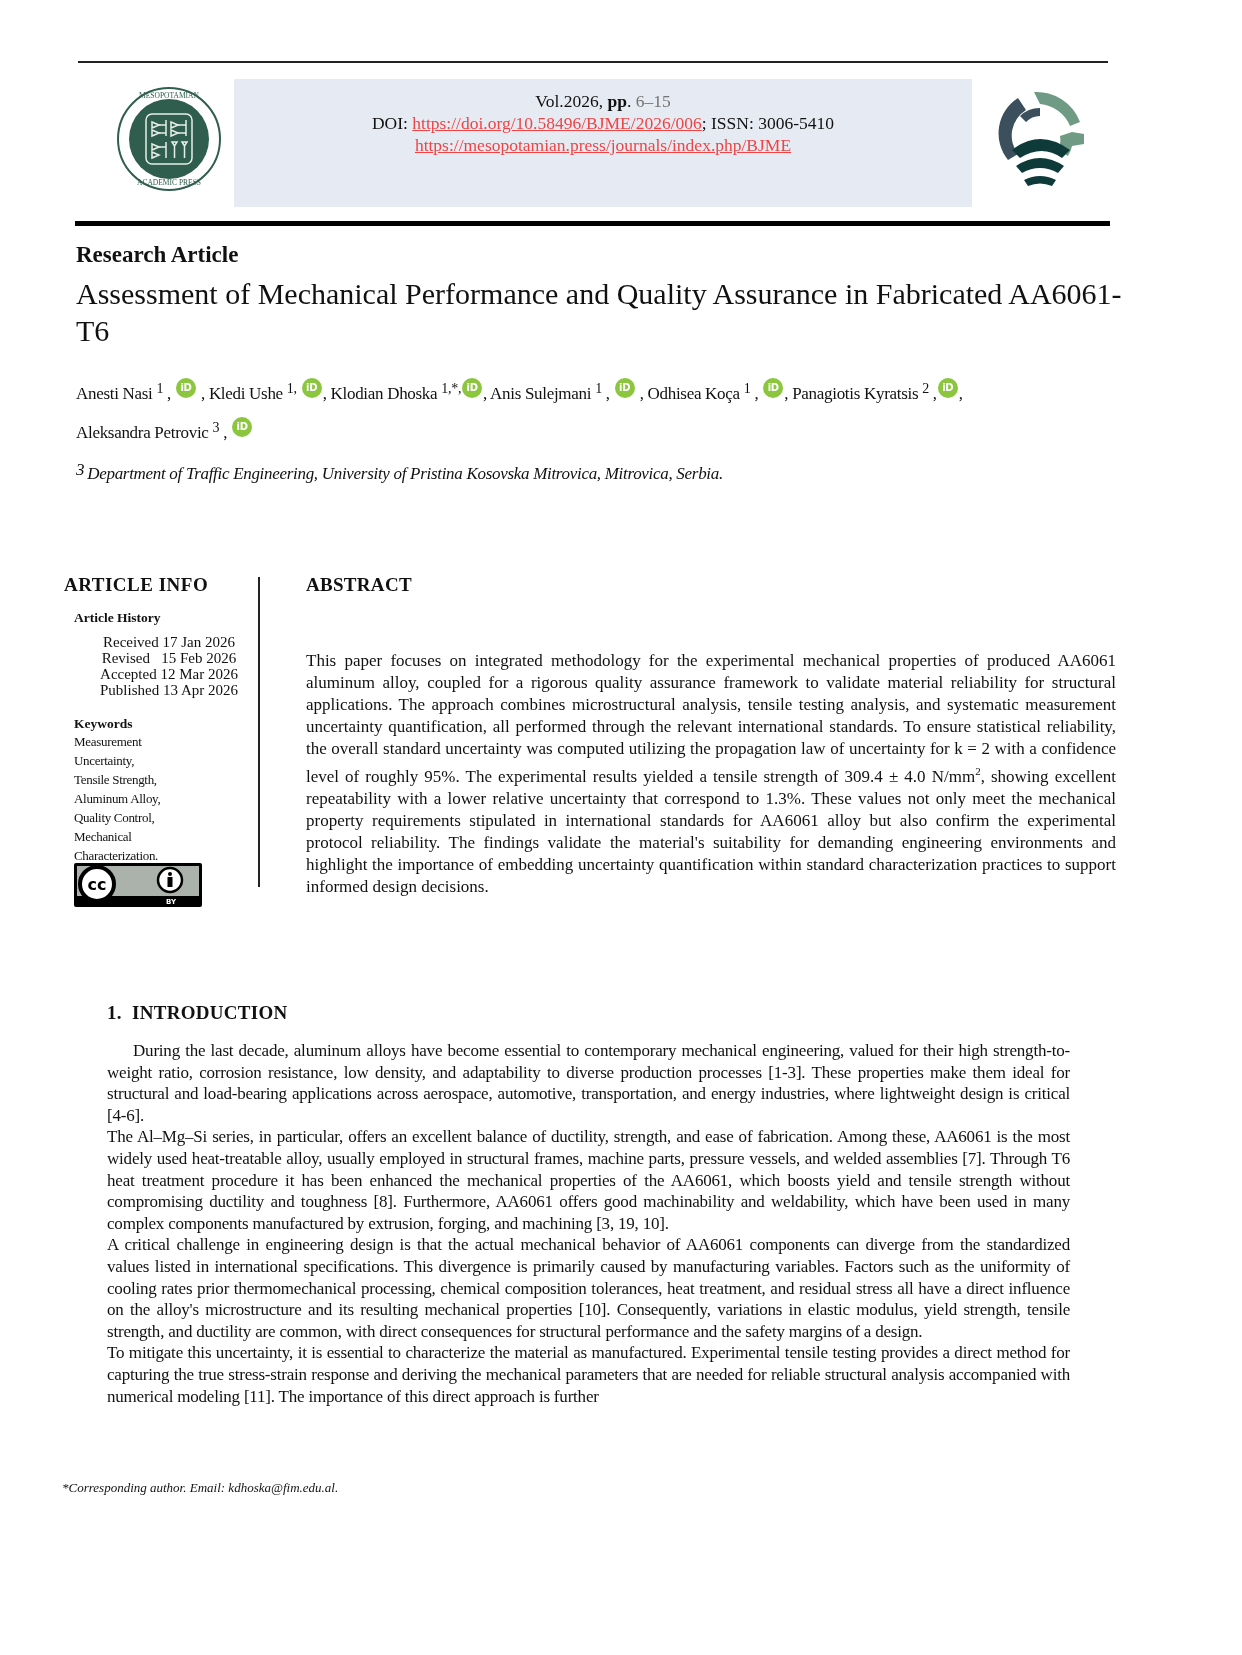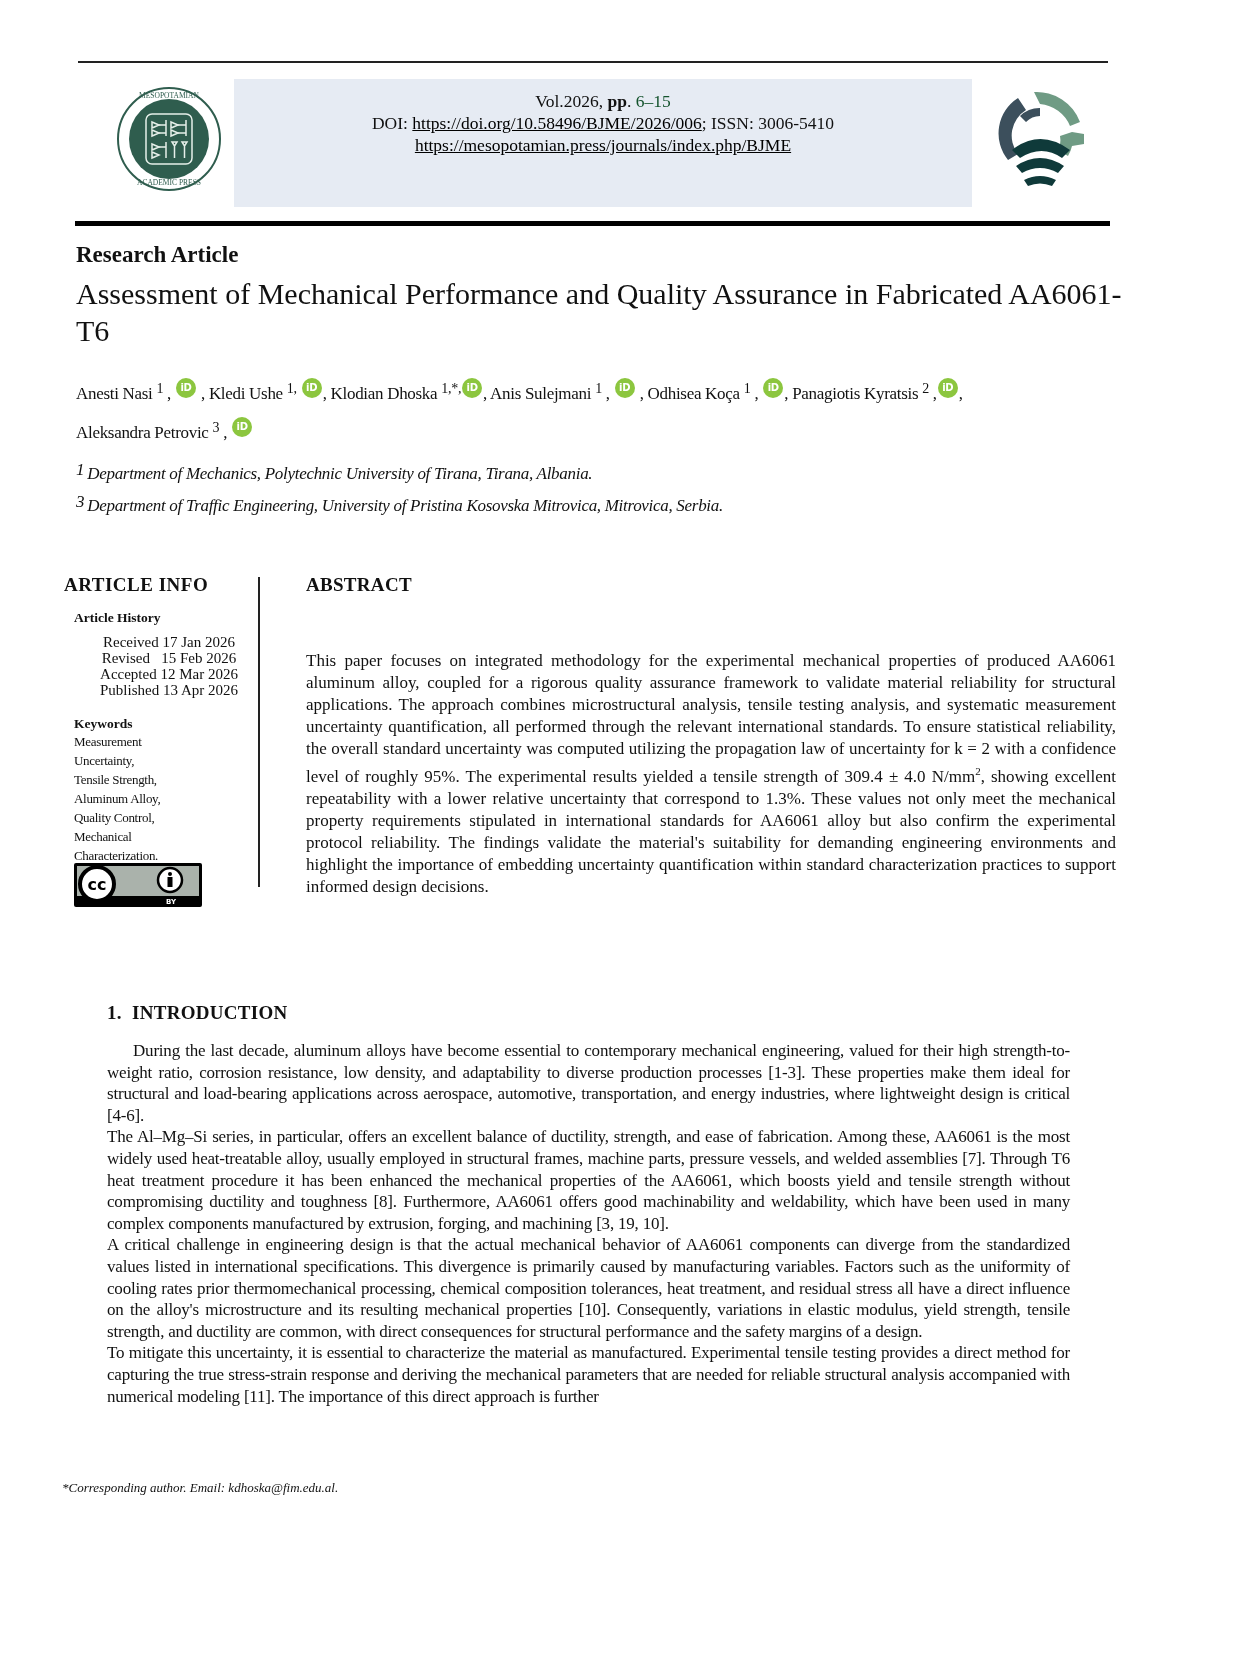--- a/index.html
+++ b/index.html
@@ -3,22 +3,22 @@
 <meta charset="utf-8">
 <style>
   html, body { margin: 0; padding: 0; background: #ffffff; }
   body { width: 1242px; height: 1655px; position: relative; overflow: hidden;
          font-family: "Liberation Serif", "DejaVu Serif", serif; color: #111; }
   .abs { position: absolute; }
   .top-rule { left: 78px; top: 61px; width: 1030px; height: 2px; background: #222; }
   .header-band { left: 234px; top: 79px; width: 738px; height: 128px; background: #e6ebf3; }
   .header-text { left: 234px; top: 90px; width: 738px; text-align: center;
                  font-size: 17.5px; line-height: 22px; color: #111; }
-  .header-text a { color: #000000; text-decoration: underline; }
-  .header-text .pages { color: #14532d; }
+  .header-text a { color: #ef4444; text-decoration: underline; }
+  .header-text .pages { color: #737373; }
   .logo-left { left: 116px; top: 86px; width: 106px; height: 106px; }
   .logo-right { left: 990px; top: 88px; width: 100px; height: 100px; }
   .thick-rule { left: 75px; top: 221px; width: 1035px; height: 5px; background: #000; }
   .article-type { left: 76px; top: 242px; font-size: 23px; font-weight: bold; }
   .title { left: 76px; top: 275px; width: 1050px; font-size: 30px; line-height: 37px; }
   .authors { left: 76px; top: 372px; width: 1060px; font-size: 17px; line-height: 34px; letter-spacing: -0.3px; }
   .authors sup { font-size: 14px; vertical-align: 6px; }
   .orcid { display: inline-block; width: 20px; height: 20px; border-radius: 50%;
            background: #8cc63f; color: #fff; font-family: "DejaVu Sans", sans-serif;
            font-size: 10px; font-weight: bold; text-align: center; line-height: 20px;
@@ -97,21 +97,20 @@
   <span><span>Anesti Nasi </span><sup>1</sup><span> , </span><span class="orcid">iD</span></span><span> , </span>
   <span><span>Kledi Ushe </span><sup>1,</sup><span> </span><span class="orcid">iD</span></span><span>, </span>
   <span><span>Klodian Dhoska </span><sup>1,*,</sup><span class="orcid">iD</span></span><span>, </span>
   <span><span>Anis Sulejmani </span><sup>1</sup><span> , </span><span class="orcid">iD</span></span><span> , </span>
   <span><span>Odhisea Koça </span><sup>1</sup><span> , </span><span class="orcid">iD</span></span><span>, </span>
   <span><span>Panagiotis Kyratsis </span><sup>2</sup><span> ,</span><span class="orcid">iD</span></span><span>,</span><br>
   <span><span>Aleksandra Petrovic </span><sup>3</sup><span> , </span><span class="orcid">iD</span></span>
 </div>
 
 <div class="abs affils">
-  <div><sup>1</sup><span>Department of Mechanics, Polytechnic University of Tirana, Tirana, Albania.</span></div>
   <div><sup>3</sup><span>Department of Traffic Engineering, University of Pristina Kosovska Mitrovica, Mitrovica, Serbia.</span></div>
 </div>
 
 <div class="abs info-col">
   <div class="info-title">ARTICLE INFO</div>
   <div class="info-sub">Article History</div>
   <div class="info-line">Received 17 Jan 2026</div>
   <div class="info-line">Revised   15 Feb 2026</div>
   <div class="info-line">Accepted 12 Mar 2026</div>
   <div class="info-line">Published 13 Apr 2026</div>

